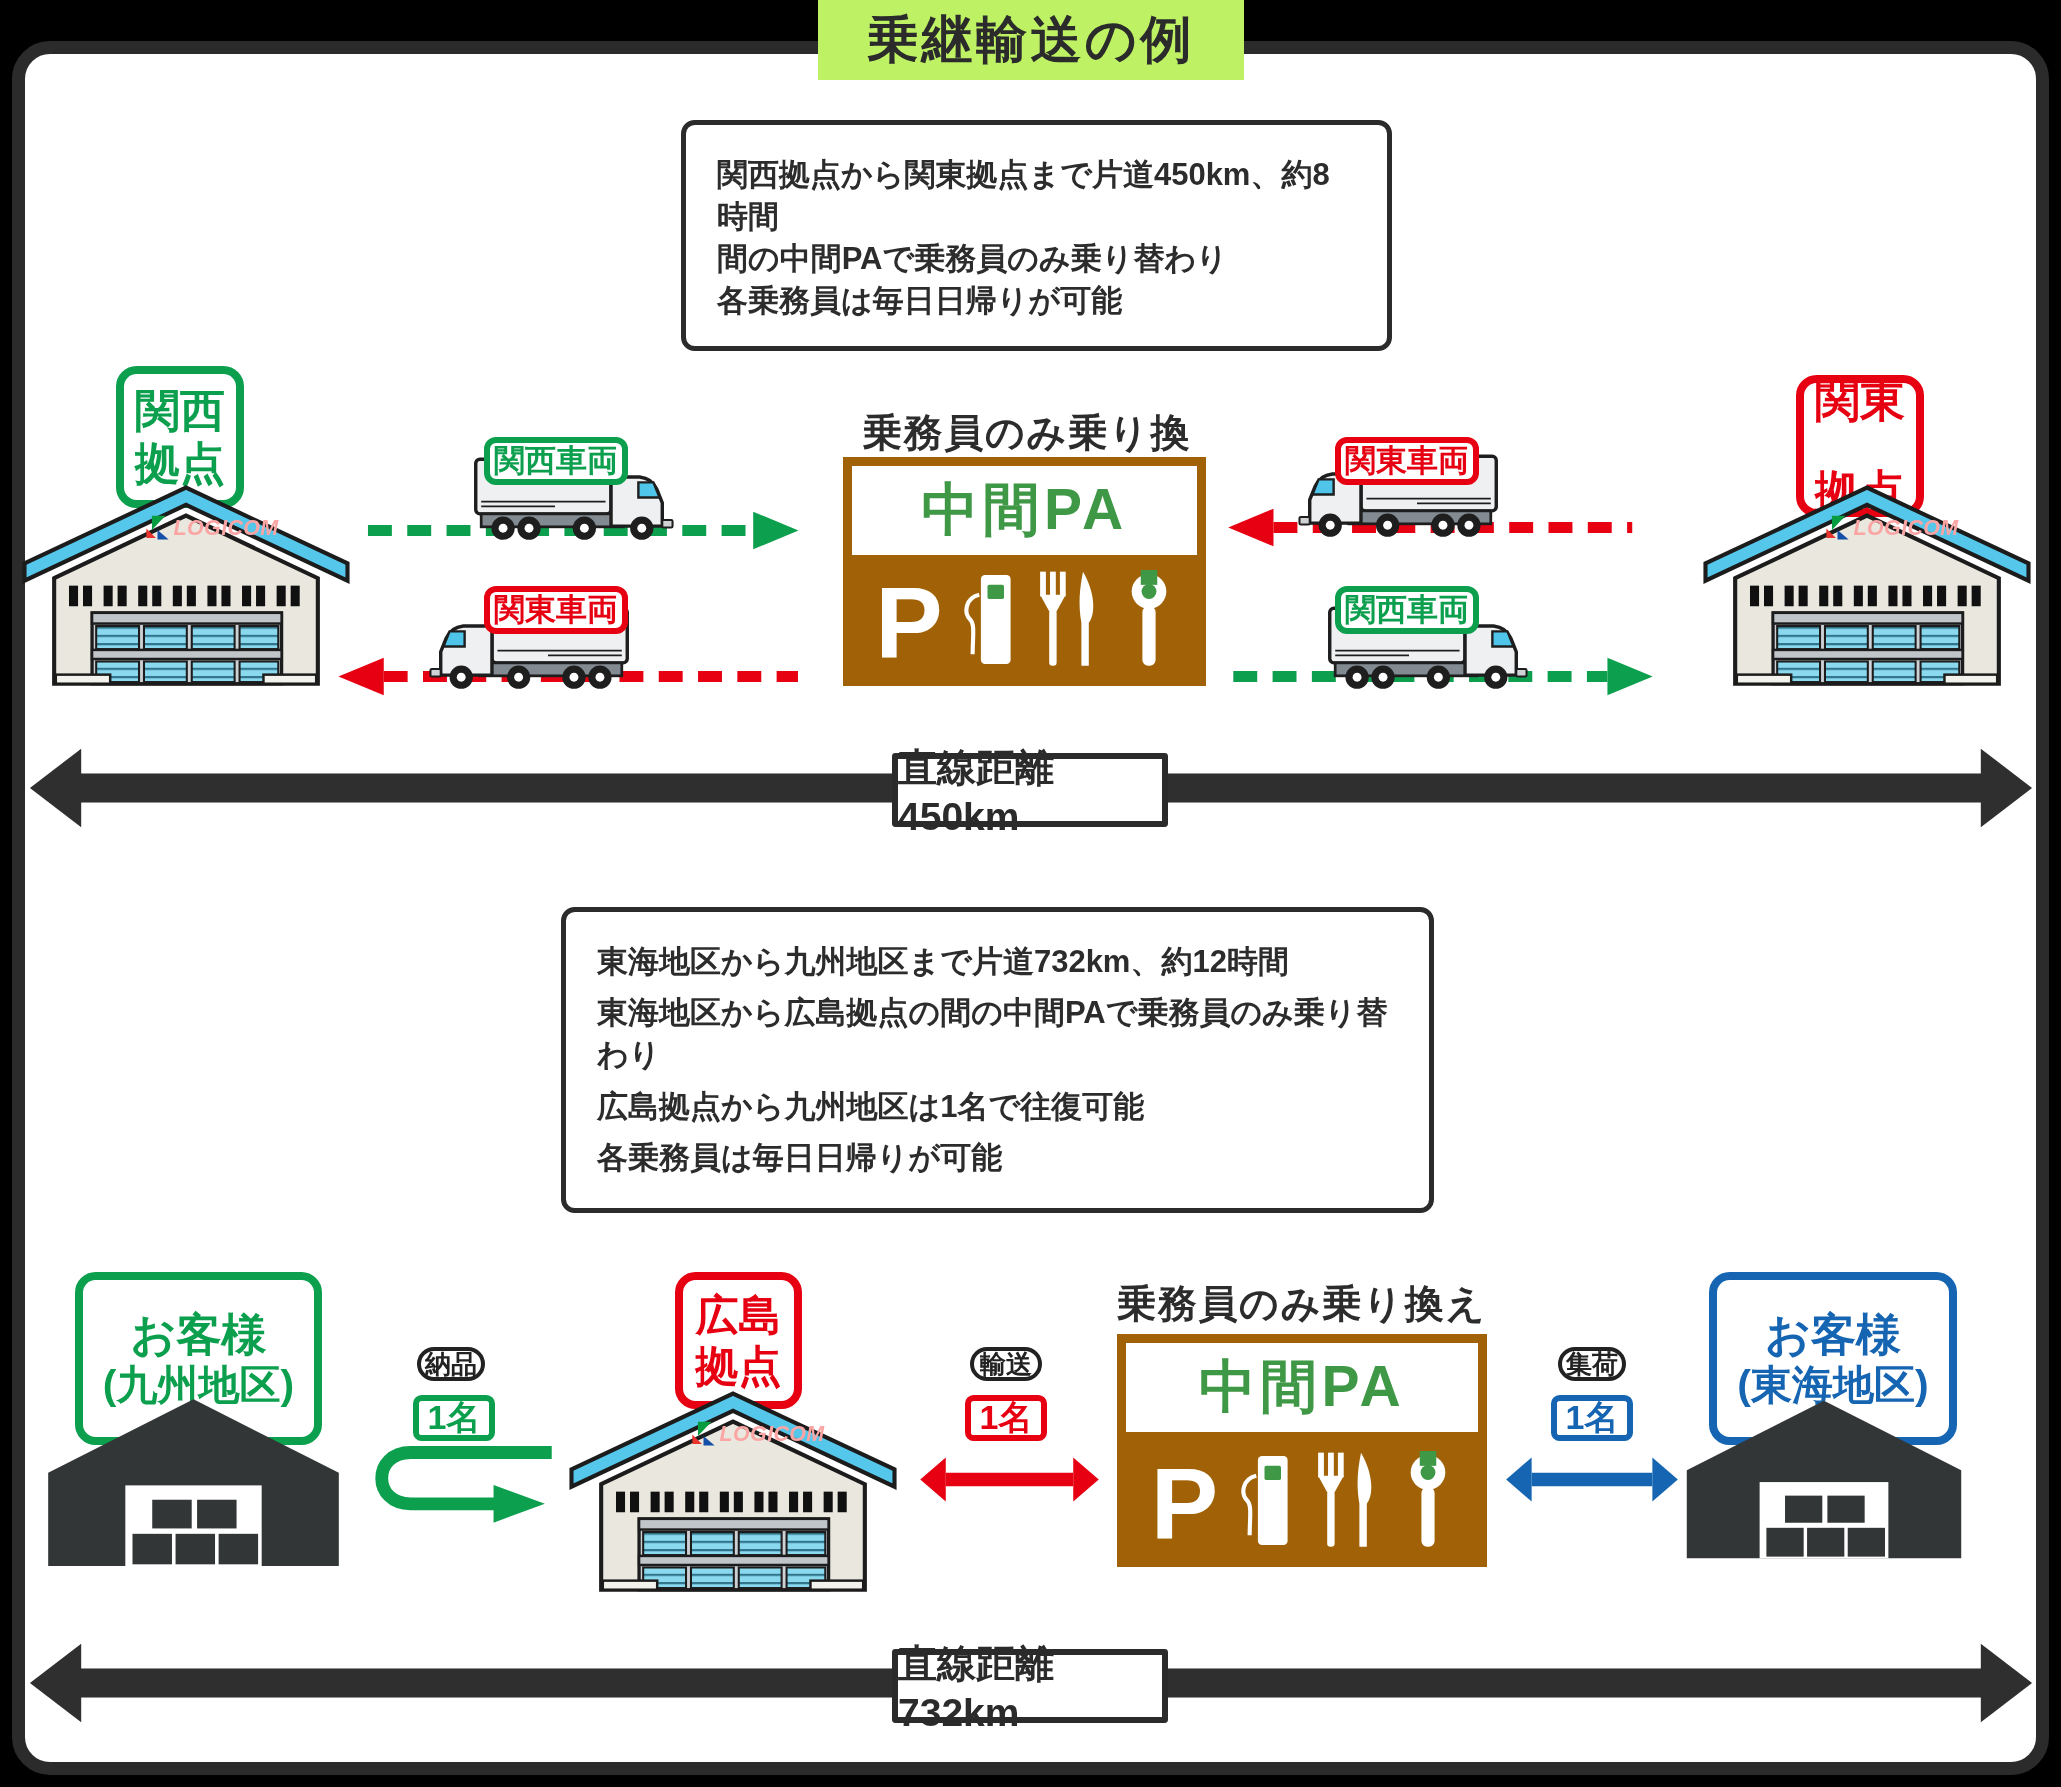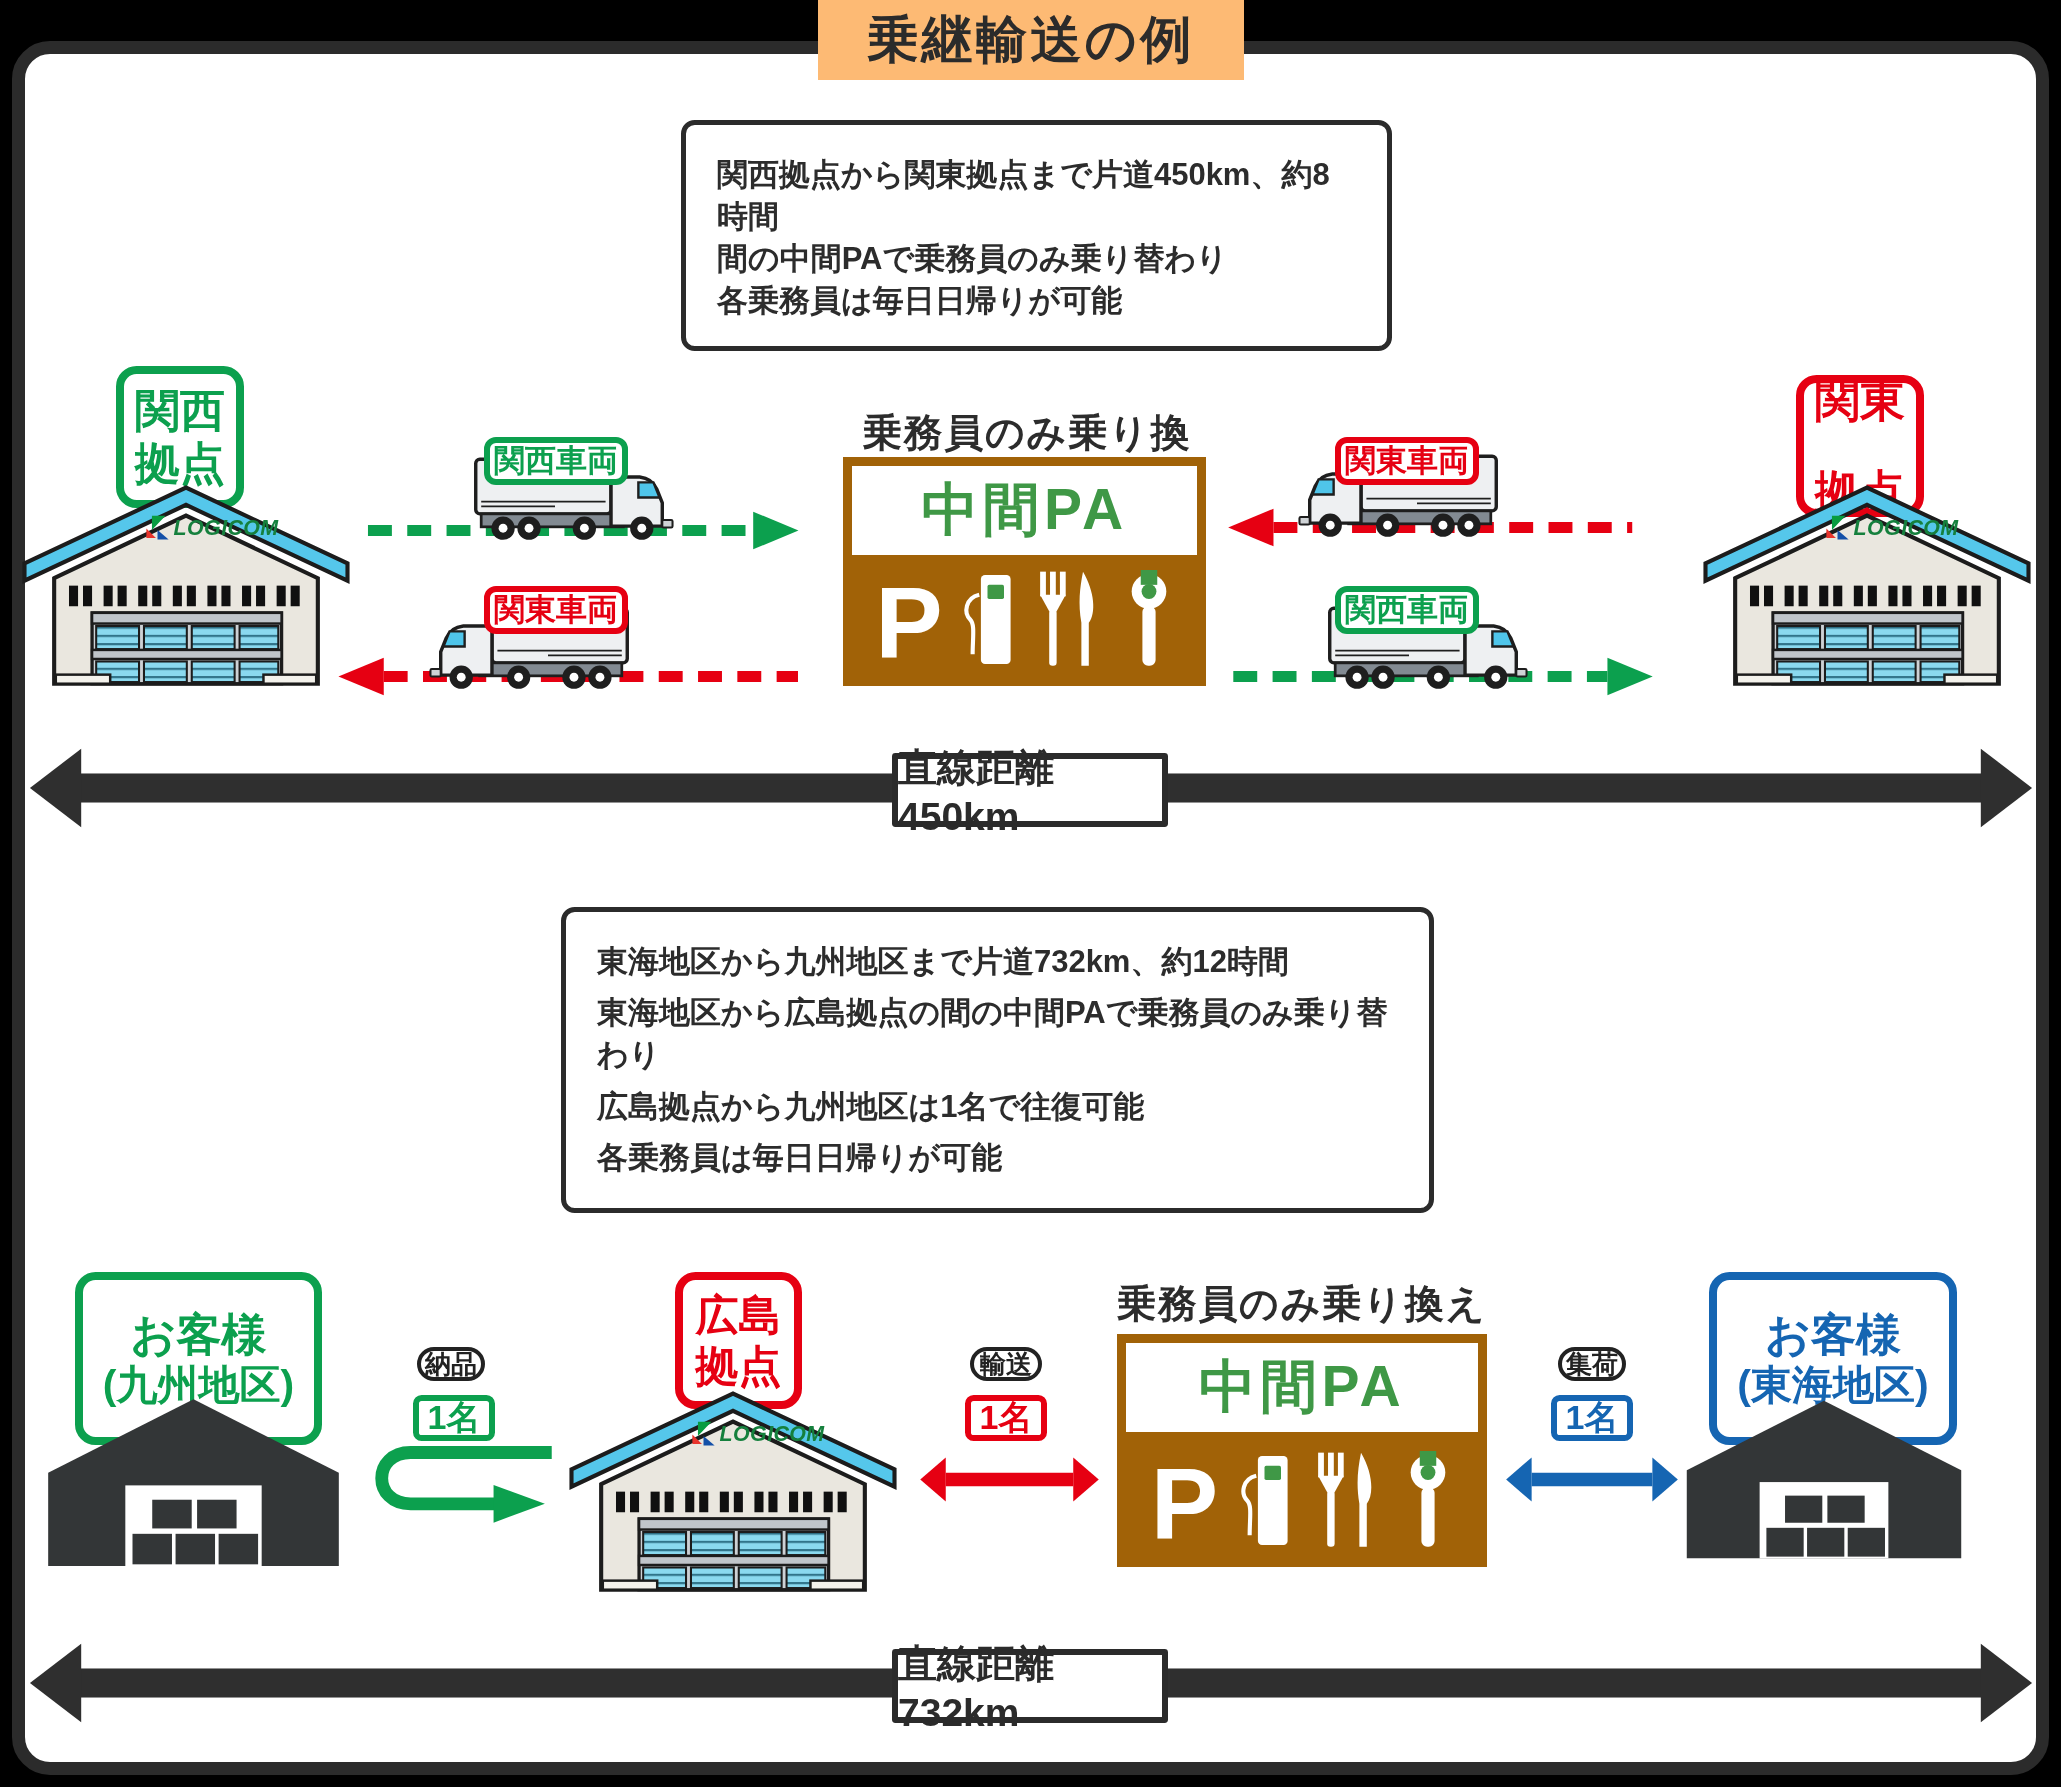--- a/index.html
+++ b/index.html
@@ -1,21 +1,21 @@
 <!DOCTYPE html>
 <html style="font-size:13.7px"><head>
 <meta charset="utf-8">
 <style>
   html,body{margin:0;padding:0;background:#000;}
   .canvas{position:relative;width:2061px;height:1787px;background:#000;overflow:hidden;
           font-family:"Liberation Sans","DejaVu Sans",sans-serif;color:#2c2c2c;}
   .abs{position:absolute;box-sizing:border-box;}
   .panel{left:12px;top:41px;width:2037px;height:1734px;background:#fff;
          border:13.7px solid #2b2b2b;border-radius:38px;z-index:0;}
-  .title-box{left:818px;top:0;width:426px;height:80px;background:#fdba74;z-index:8;
+  .title-box{left:818px;top:0;width:426px;height:80px;background:#bef264;z-index:8;
              display:flex;align-items:center;justify-content:center;}
   .title-text{font-size:51px;font-weight:bold;color:#2b2b2b;letter-spacing:3.4px;}
   .info-box{background:#fff;border:5.1px solid #2b2b2b;border-radius:13.7px;z-index:2;
             display:flex;flex-direction:column;justify-content:space-between;
             padding:29px 31px;font-size:31px;font-weight:bold;color:#2c2c2c;}
   .base-label{background:#fff;border:8.6px solid;border-radius:20.5px;z-index:2;
               display:flex;flex-direction:column;align-items:center;justify-content:center;
               font-weight:bold;text-align:center;line-height:1.18;}
   .c-green{border-color:#0ca04e;color:#0ca04e;}
   .c-red{border-color:#e60012;color:#e60012;}
@@ -30,21 +30,21 @@
   .pa-heading{font-size:39px;font-weight:bold;color:#2c2c2c;text-align:center;z-index:2;letter-spacing:1.7px;}
   .pa-sign{background:#a16207;padding:8.6px;display:flex;flex-direction:column;z-index:2;}
   .pa-top{background:#fff;height:89px;display:flex;align-items:center;justify-content:center;
           font-size:57px;font-weight:bold;color:#3f9846;letter-spacing:4.3px;}
   .pa-icons{flex:1;display:flex;align-items:flex-end;justify-content:space-evenly;padding:6.8px 5.1px 8.6px 5.1px;}
   .pa-p{color:#fff;font-size:101px;font-weight:bold;line-height:0.92;}
   .dist-label{background:#fff;border:6.8px solid #2b2b2b;border-radius:3.4px;z-index:2;
               display:flex;align-items:center;justify-content:center;
               font-size:39px;font-weight:bold;color:#2b2b2b;}
   .logo-badge{display:flex;align-items:center;gap:2.6px;z-index:4;}
-  .logo-text{font-style:italic;font-weight:bold;font-size:21.4px;color:#15803d;letter-spacing:0.4px;}
+  .logo-text{font-style:italic;font-weight:bold;font-size:21.4px;color:#fca5a5;letter-spacing:0.4px;}
   svg.abs{display:block;}
   .z1{z-index:1}.z2{z-index:2}.z3{z-index:3}.z4{z-index:4}
 </style>
 </head>
 <body>
 
 <div class="canvas">
 
   <svg width="0" height="0" style="position:absolute">
     <defs>

